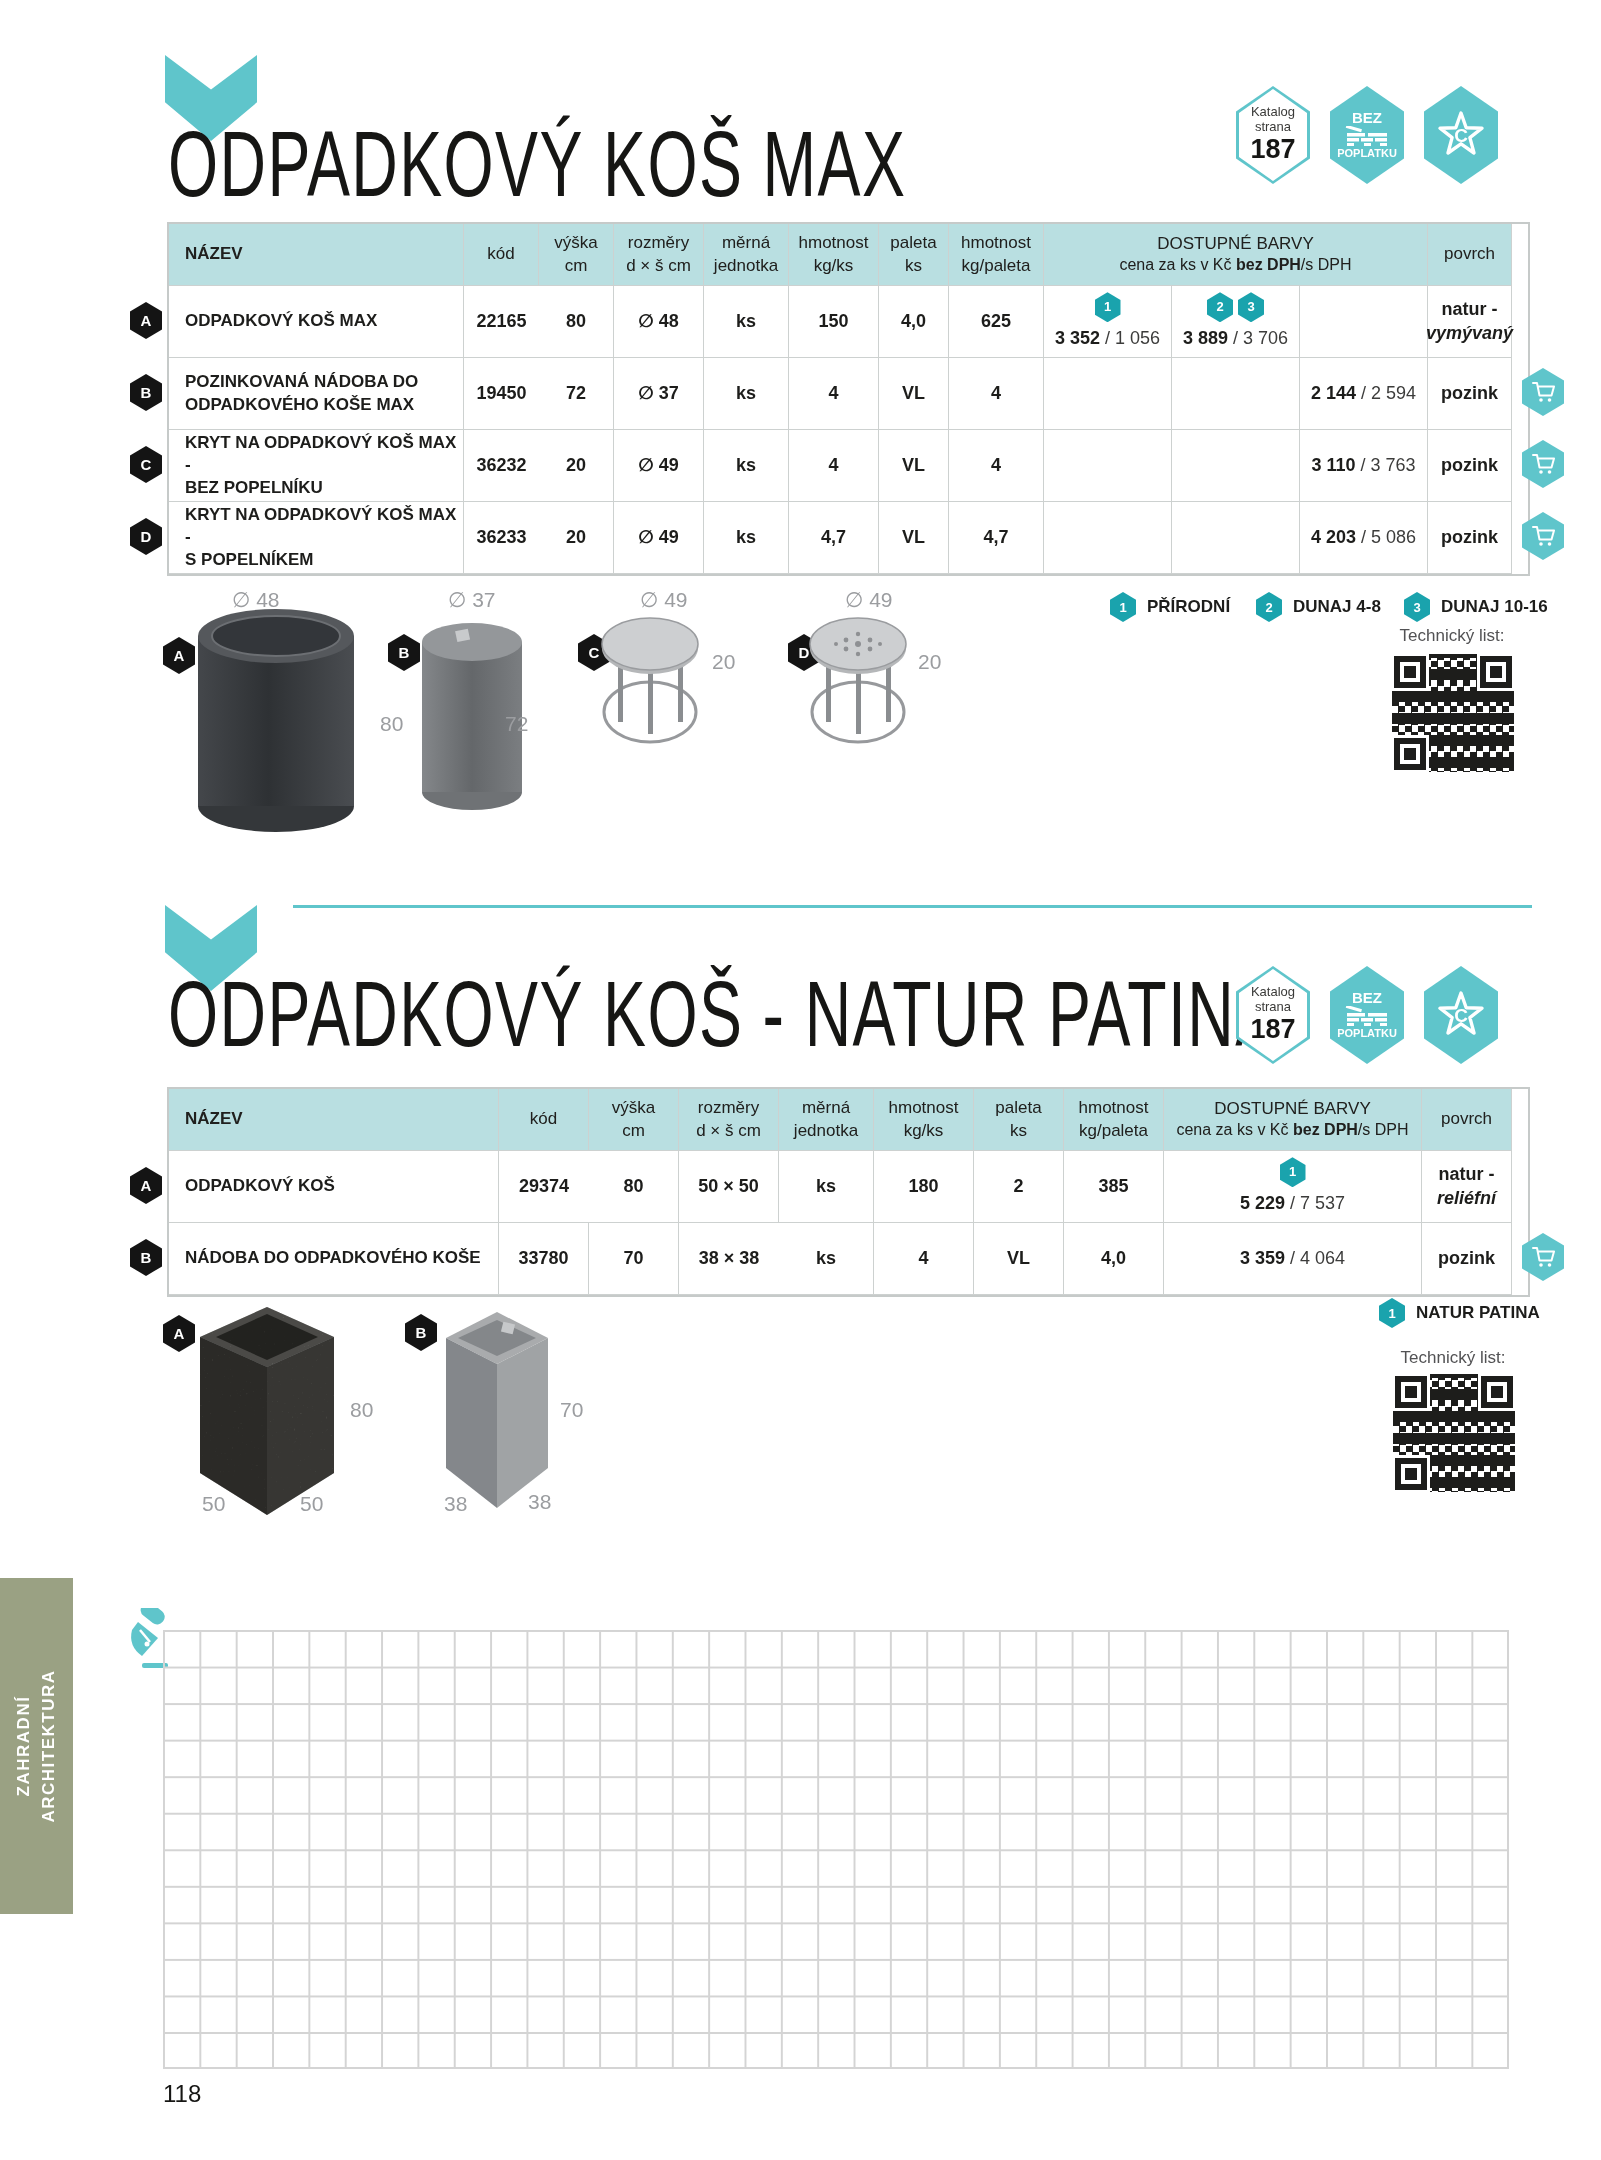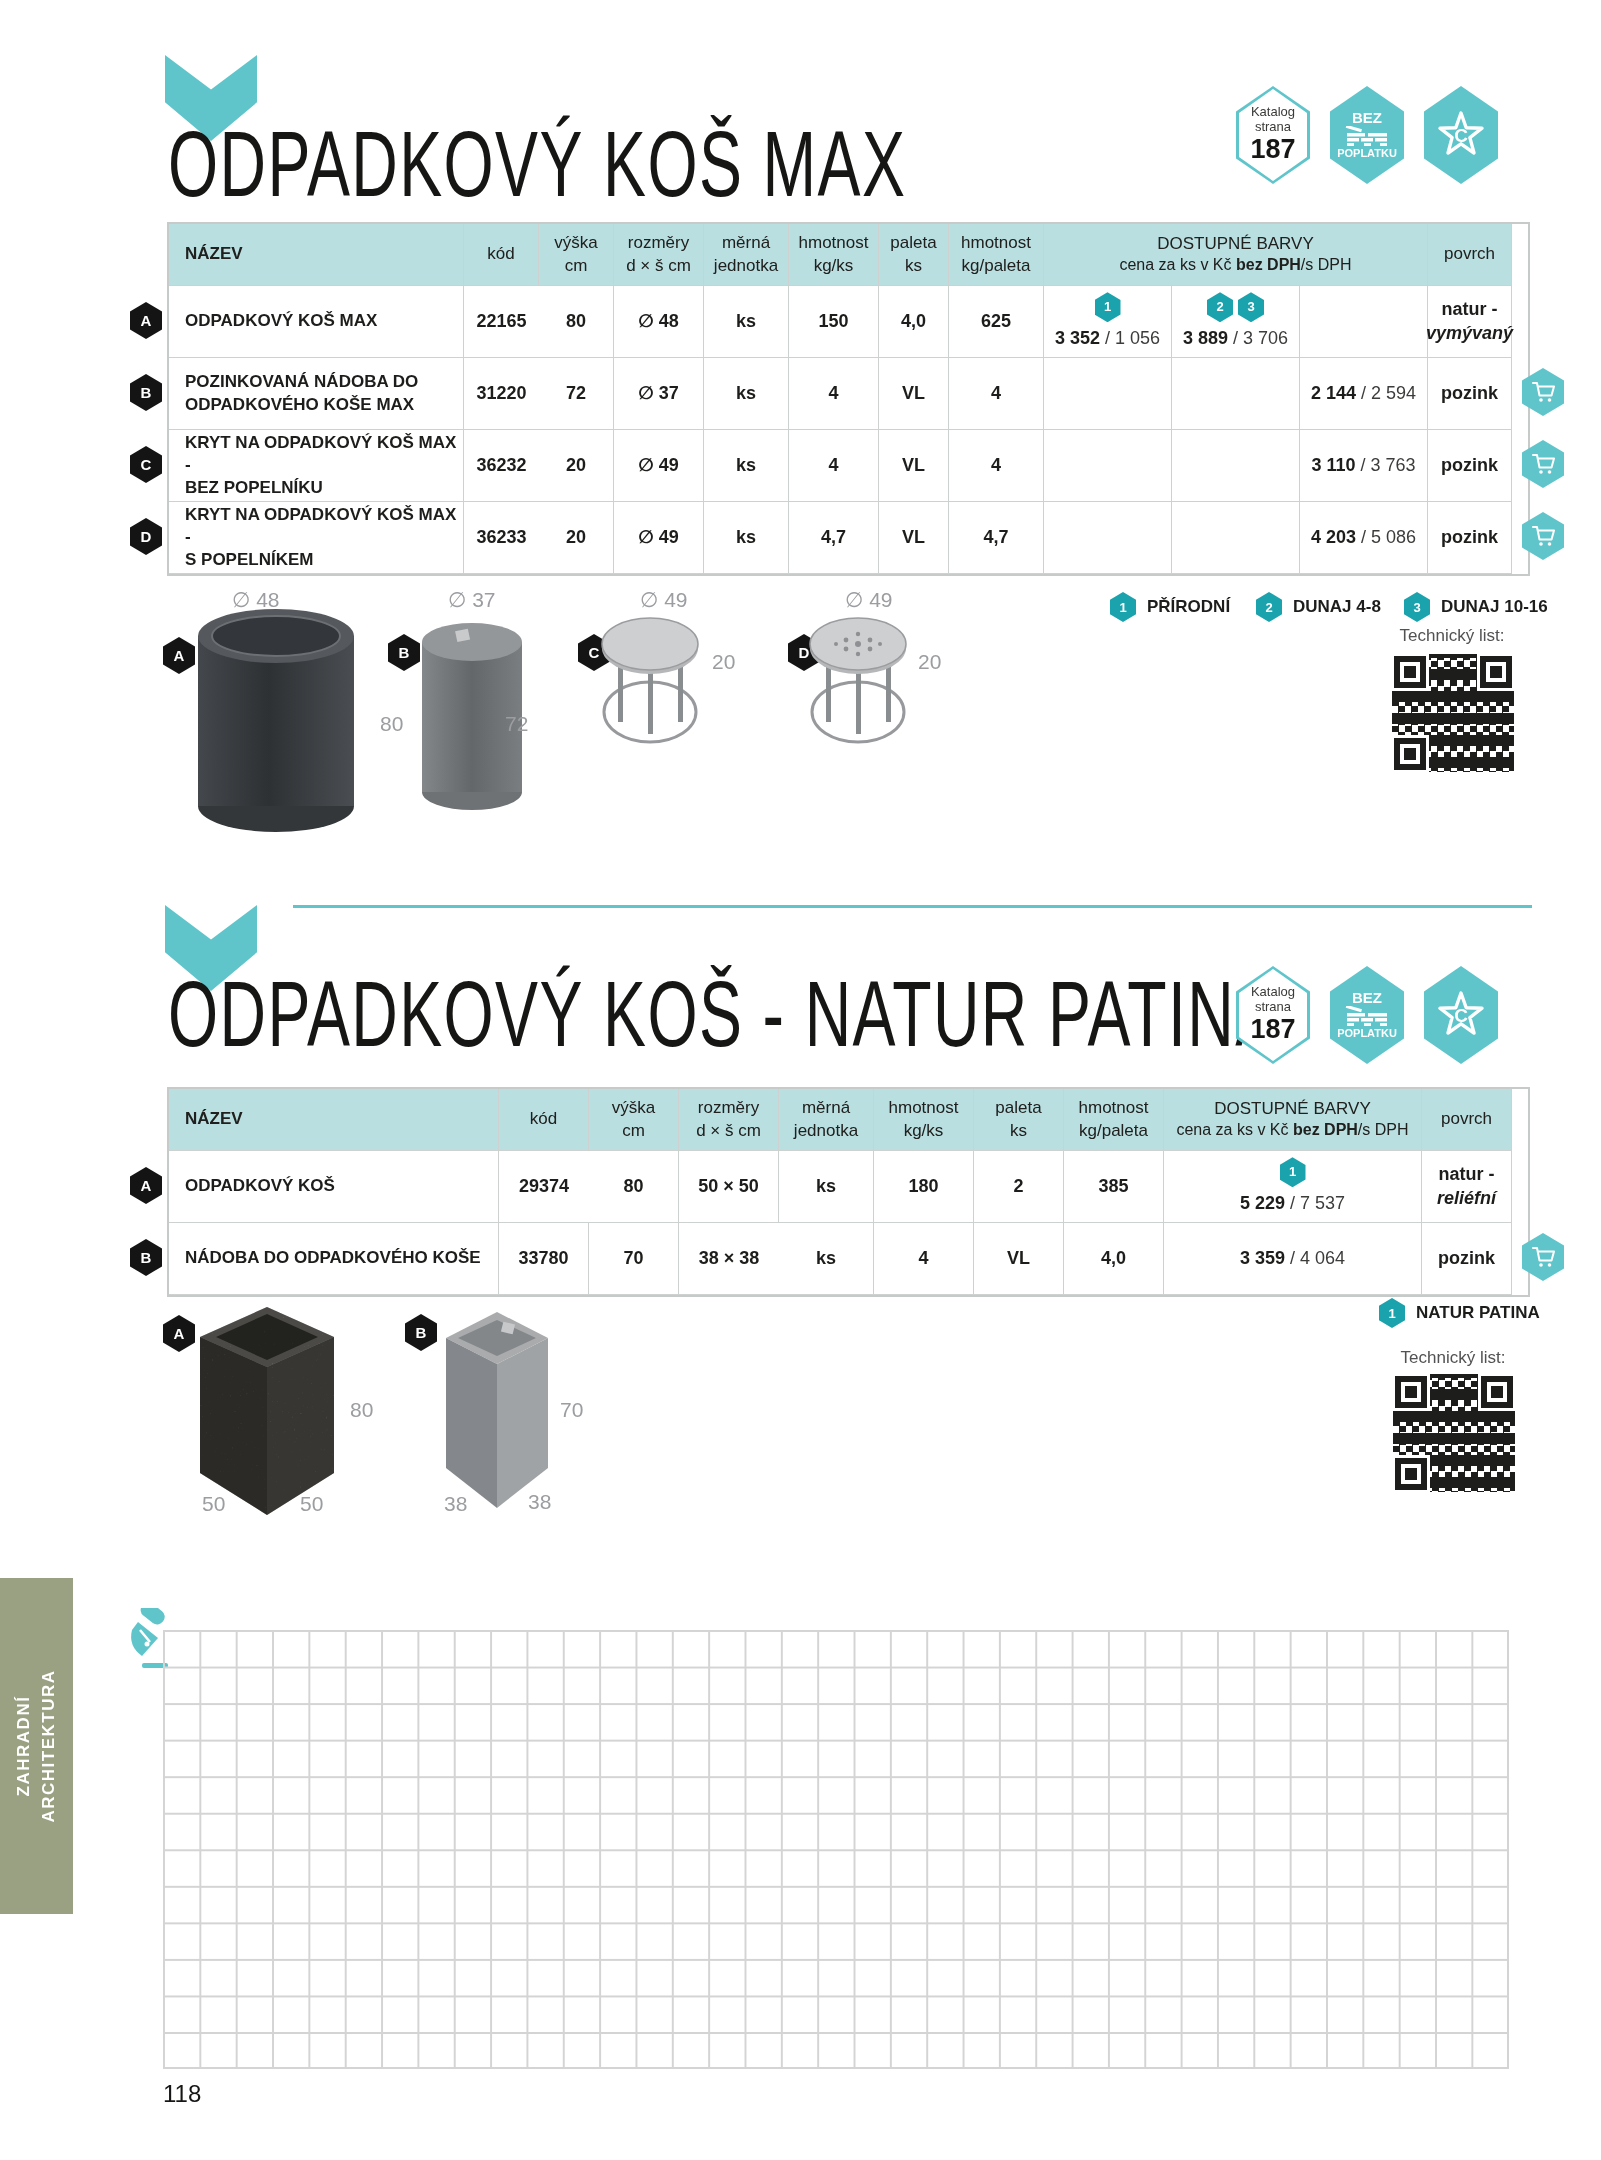--- a/index.html
+++ b/index.html
@@ -185,21 +185,21 @@
     <div class="cell"></div>
     <div class="cell pov">
         <span class="l1">natur -</span>
         <span class="l2">vymývaný</span>
       </div>
 
     <div class="cell name" style="justify-content:center;">
         <span>POZINKOVANÁ NÁDOBA DO</span>
         <span>ODPADKOVÉHO KOŠE MAX</span>
       </div>
-    <div class="cell">31220</div>
+    <div class="cell">19450</div>
     <div class="cell">72</div>
     <div class="cell">∅ 37</div>
     <div class="cell">ks</div>
     <div class="cell">4</div>
     <div class="cell">VL</div>
     <div class="cell">4</div>
     <div class="cell"></div>
     <div class="cell"></div>
     <div class="cell">
         <span class="priceline"><span class="pricebold">2 144</span><span class="pricerest">/ 2 594</span></span>

